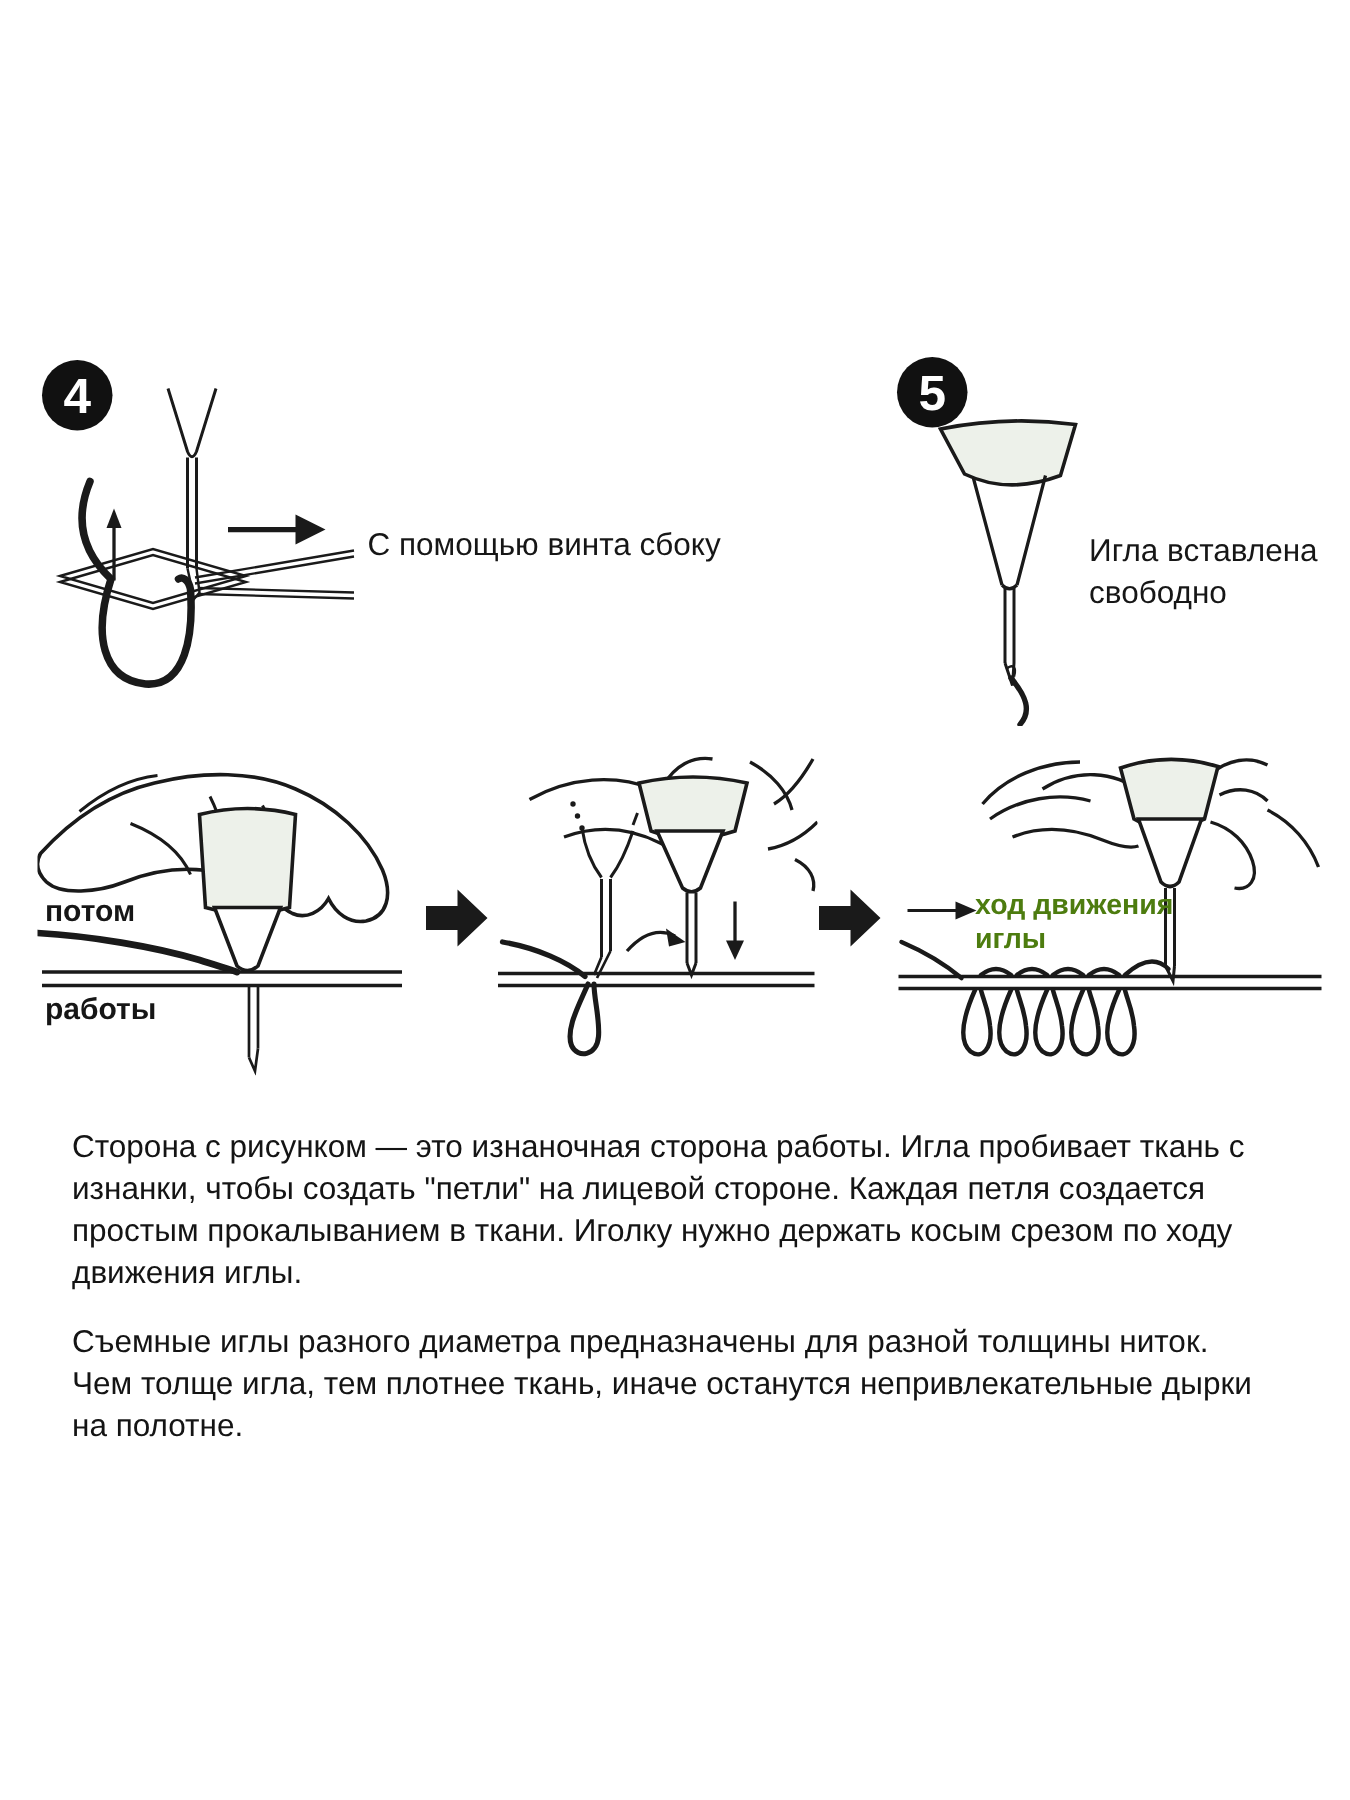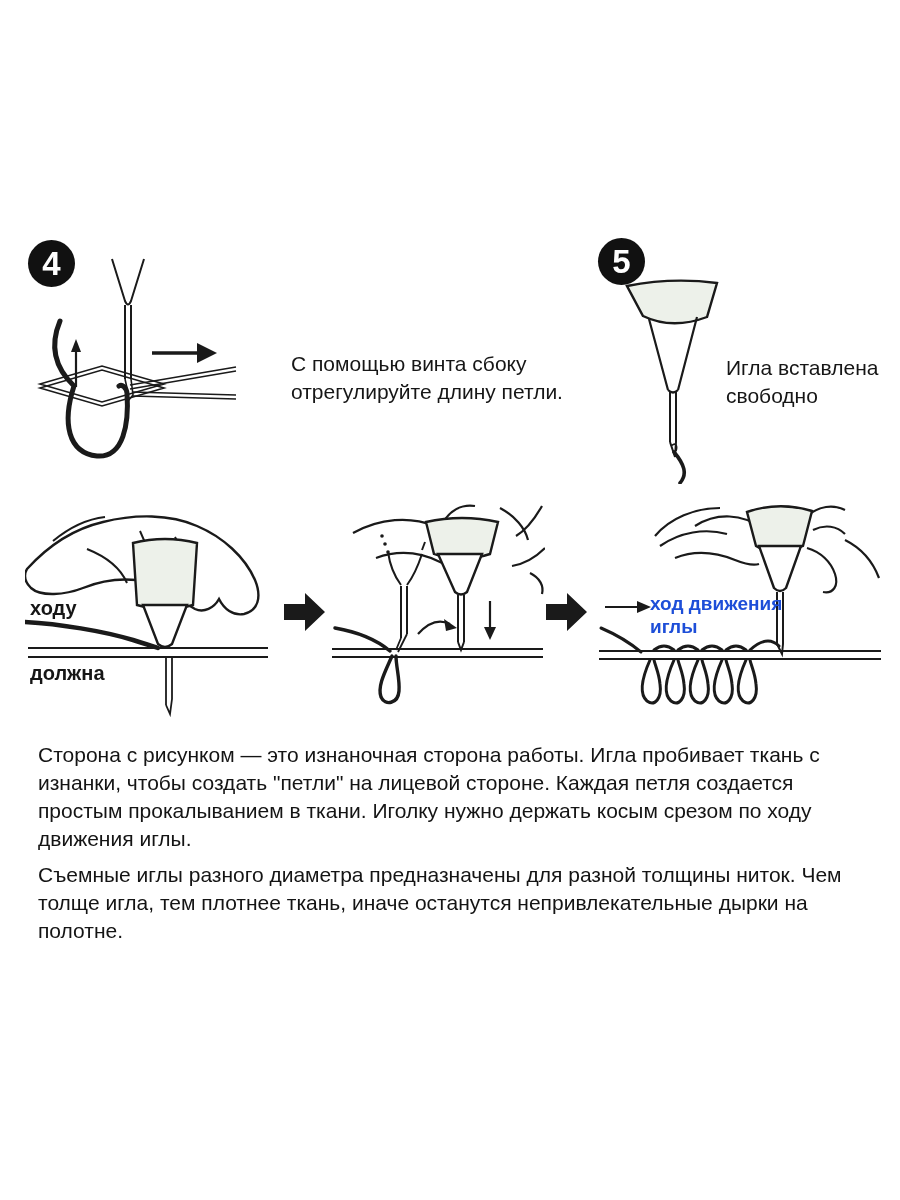--- a/index.html
+++ b/index.html
@@ -9,23 +9,23 @@
     overflow:hidden;
   }
   .abs{position:absolute;}
   .badge{
     width:47px;height:47px;border-radius:50%;background:#111;
     color:#fff;font-weight:bold;font-size:33px;line-height:47px;
     text-align:center;
   }
   .caption{font-size:21px;line-height:28px;color:#161616;}
   .diagram-label{font-weight:bold;font-size:20px;color:#161616;line-height:22px;}
-  .direction-label{font-weight:bold;font-size:19px;line-height:23px;color:#1d4ed8;}
+  .direction-label{font-weight:bold;font-size:19px;line-height:23px;color:#4d7c0f;}
   .bodytext{width:836px;font-size:21px;line-height:28px;color:#141414;}
-  .bodytext p{margin:8px;}
+  .bodytext p{margin:18px;}
   svg{display:block;}
 </style>
 </head>
 <body>
 
 <div class="abs badge" style="left:28px;top:240px;">4</div>
 
 <svg class="abs" style="left:30px;top:255px;" width="210" height="215" viewBox="0 0 210 215">
   <g stroke="#1a1a1a" fill="none">
 
@@ -46,23 +46,22 @@
     </g>
 
     <line x1="46" y1="132" x2="46" y2="95" stroke-width="2.2"></line>
 
     <line x1="122" y1="98" x2="170" y2="98" stroke-width="3.5"></line>
   </g>
   <polygon points="46,84 41,97 51,97" fill="#1a1a1a"></polygon>
   <polygon points="187,98 167,88 167,108" fill="#1a1a1a"></polygon>
 </svg>
 
-<div class="abs caption" style="left:245px;top:350px;margin-left:46px;">
+<div class="abs caption" style="left:245px;top:350px;">
   <div>С помощью винта сбоку</div>
-  <div>отрегулируйте длину петли.</div>
 </div>
 
 <div class="abs badge" style="left:598px;top:238px;">5</div>
 
 <svg class="abs" style="left:618px;top:270px;" width="115" height="214" viewBox="0 0 115 214">
   <g stroke="#1a1a1a">
     <path d="M9,16 Q54,7 99,13 L89,47 Q54,60 25,46 Z" fill="#edf1ea" stroke-width="2.4"></path>
     <g fill="none" stroke-width="2.2">
       <path d="M31,49 L50,120 M79,47 L60,120"></path>
       <path d="M50,120 Q55,125 60,120"></path>
@@ -103,22 +102,22 @@
       <line x1="3" y1="152" x2="243" y2="152"></line>
     </g>
 
     <g fill="none" stroke-width="1.8">
       <line x1="141" y1="153" x2="141" y2="200"></line>
       <line x1="147" y1="153" x2="147" y2="194"></line>
       <path d="M141,200 L145,209 L147,194"></path>
     </g>
   </g>
 </svg>
-<div class="abs diagram-label" style="left:30px;top:597px;">ходу</div>
-<div class="abs diagram-label" style="left:30px;top:662px;">должна</div>
+<div class="abs diagram-label" style="left:30px;top:597px;">потом</div>
+<div class="abs diagram-label" style="left:30px;top:662px;">работы</div>
 
 <svg class="abs" style="left:284px;top:592px;" width="42" height="40" viewBox="0 0 42 40">
   <polygon points="0,12 21,12 21,1 41,20 21,39 21,28 0,28" fill="#1a1a1a"></polygon>
 </svg>
 
 <svg class="abs" style="left:330px;top:498px;" width="215" height="220" viewBox="0 0 215 220">
   <g stroke="#1a1a1a">
     <g fill="none" stroke-width="2.2">
       <path d="M23,35 C50,20 80,18 105,28 C118,34 130,45 138,55"></path>
       <path d="M46,60 C68,52 90,54 110,64 C120,69 130,74 136,72"></path>

